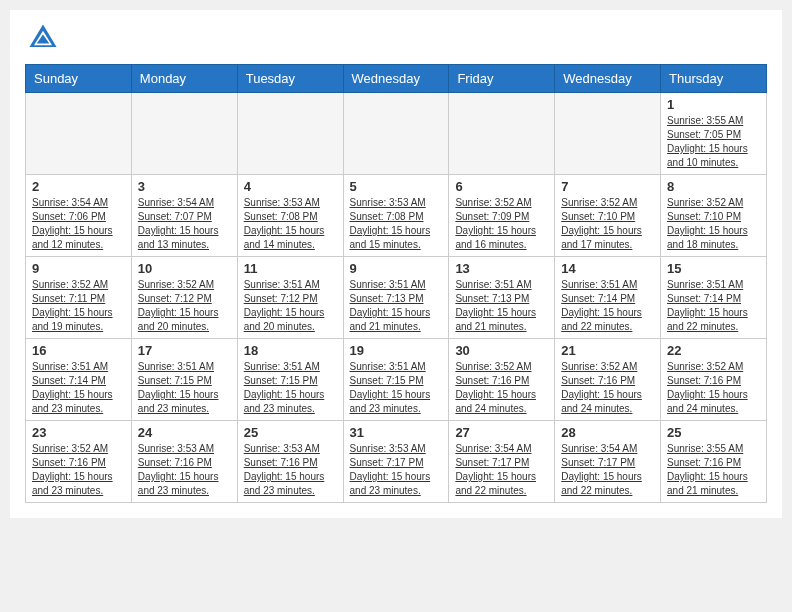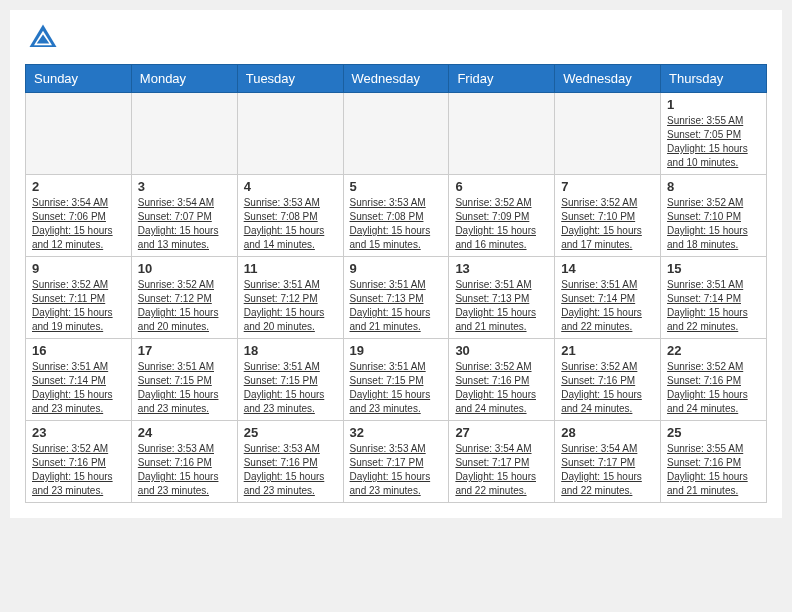--- a/index.html
+++ b/index.html
@@ -312,21 +312,21 @@
 and 23 minutes.</div>
           </td>
           <td>
             <div class="day-number">25</div>
             <div class="day-info" style="white-space: pre-line;">Sunrise: 3:53 AM
 Sunset: 7:16 PM
 Daylight: 15 hours
 and 23 minutes.</div>
           </td>
           <td>
-            <div class="day-number">32</div>
+            <div class="day-number">31</div>
             <div class="day-info" style="white-space: pre-line;">Sunrise: 3:53 AM
 Sunset: 7:17 PM
 Daylight: 15 hours
 and 23 minutes.</div>
           </td>
           <td>
             <div class="day-number">27</div>
             <div class="day-info" style="white-space: pre-line;">Sunrise: 3:54 AM
 Sunset: 7:17 PM
 Daylight: 15 hours

